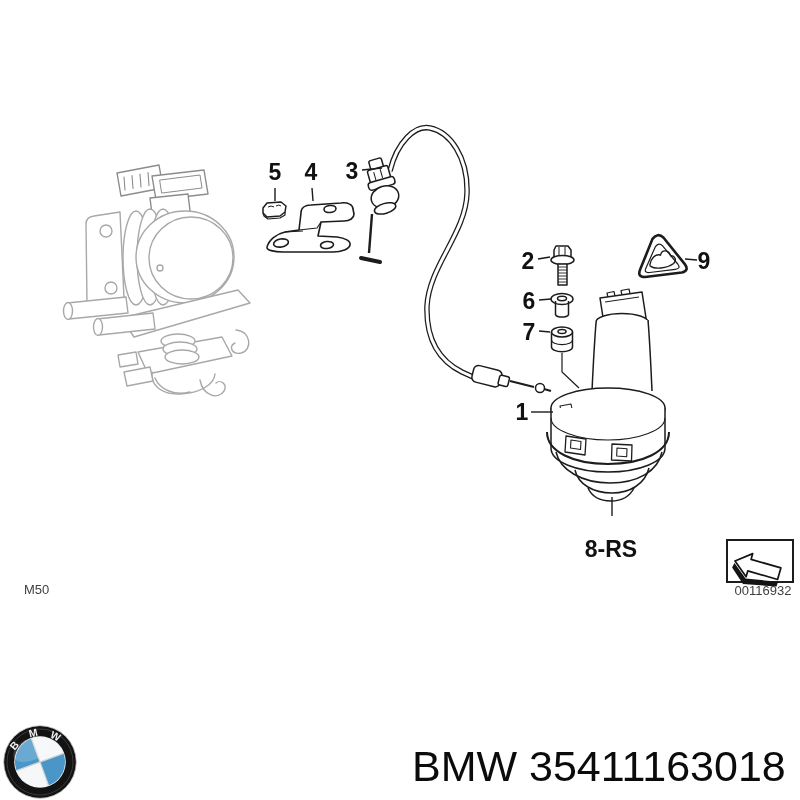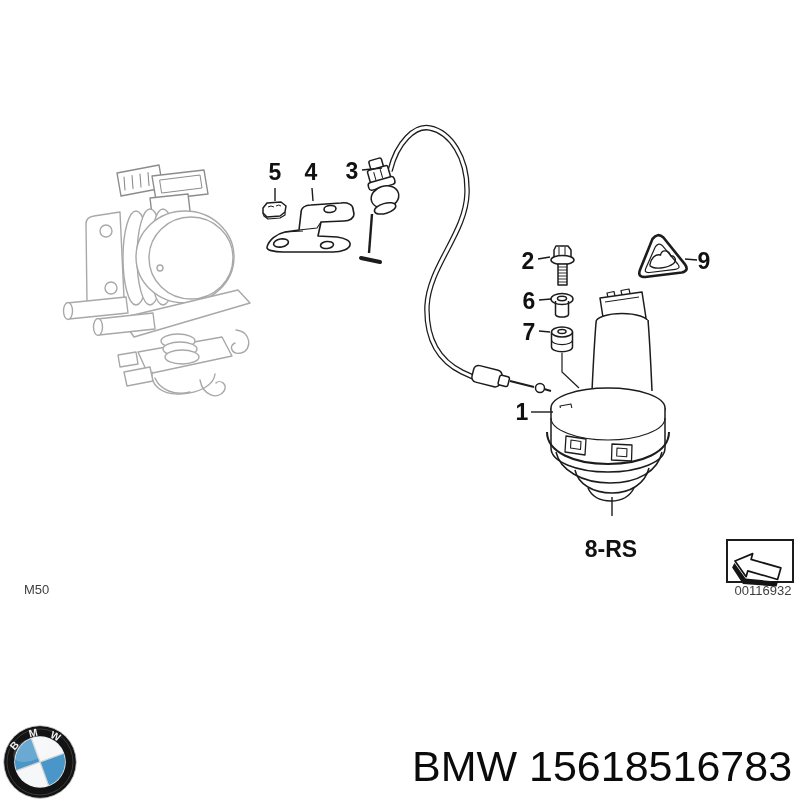--- a/index.html
+++ b/index.html
@@ -200,15 +200,15 @@
       <path d="M12,38 H62 M37,13 V63" stroke="#cfd4d6" stroke-width="1.3" fill="none"></path>
     </g>
     <ellipse cx="29" cy="25" rx="20" ry="11" fill="#ffffff" opacity="0.18" transform="rotate(-25 29 25)"></ellipse>
     <g fill="#f0f0f0" font-family="Liberation Sans, sans-serif" font-size="10.5" font-weight="bold" text-anchor="middle">
       <text transform="translate(14,24) rotate(-48)">B</text>
       <text transform="translate(31,12.5) rotate(-13)">M</text>
       <text transform="translate(51,15.5) rotate(26)">W</text>
     </g>
   </svg>
 
-  <div id="part-caption">BMW 15618516783</div>
+  <div id="part-caption">BMW 35411163018</div>
 
 </div>
 
 </body></html>

